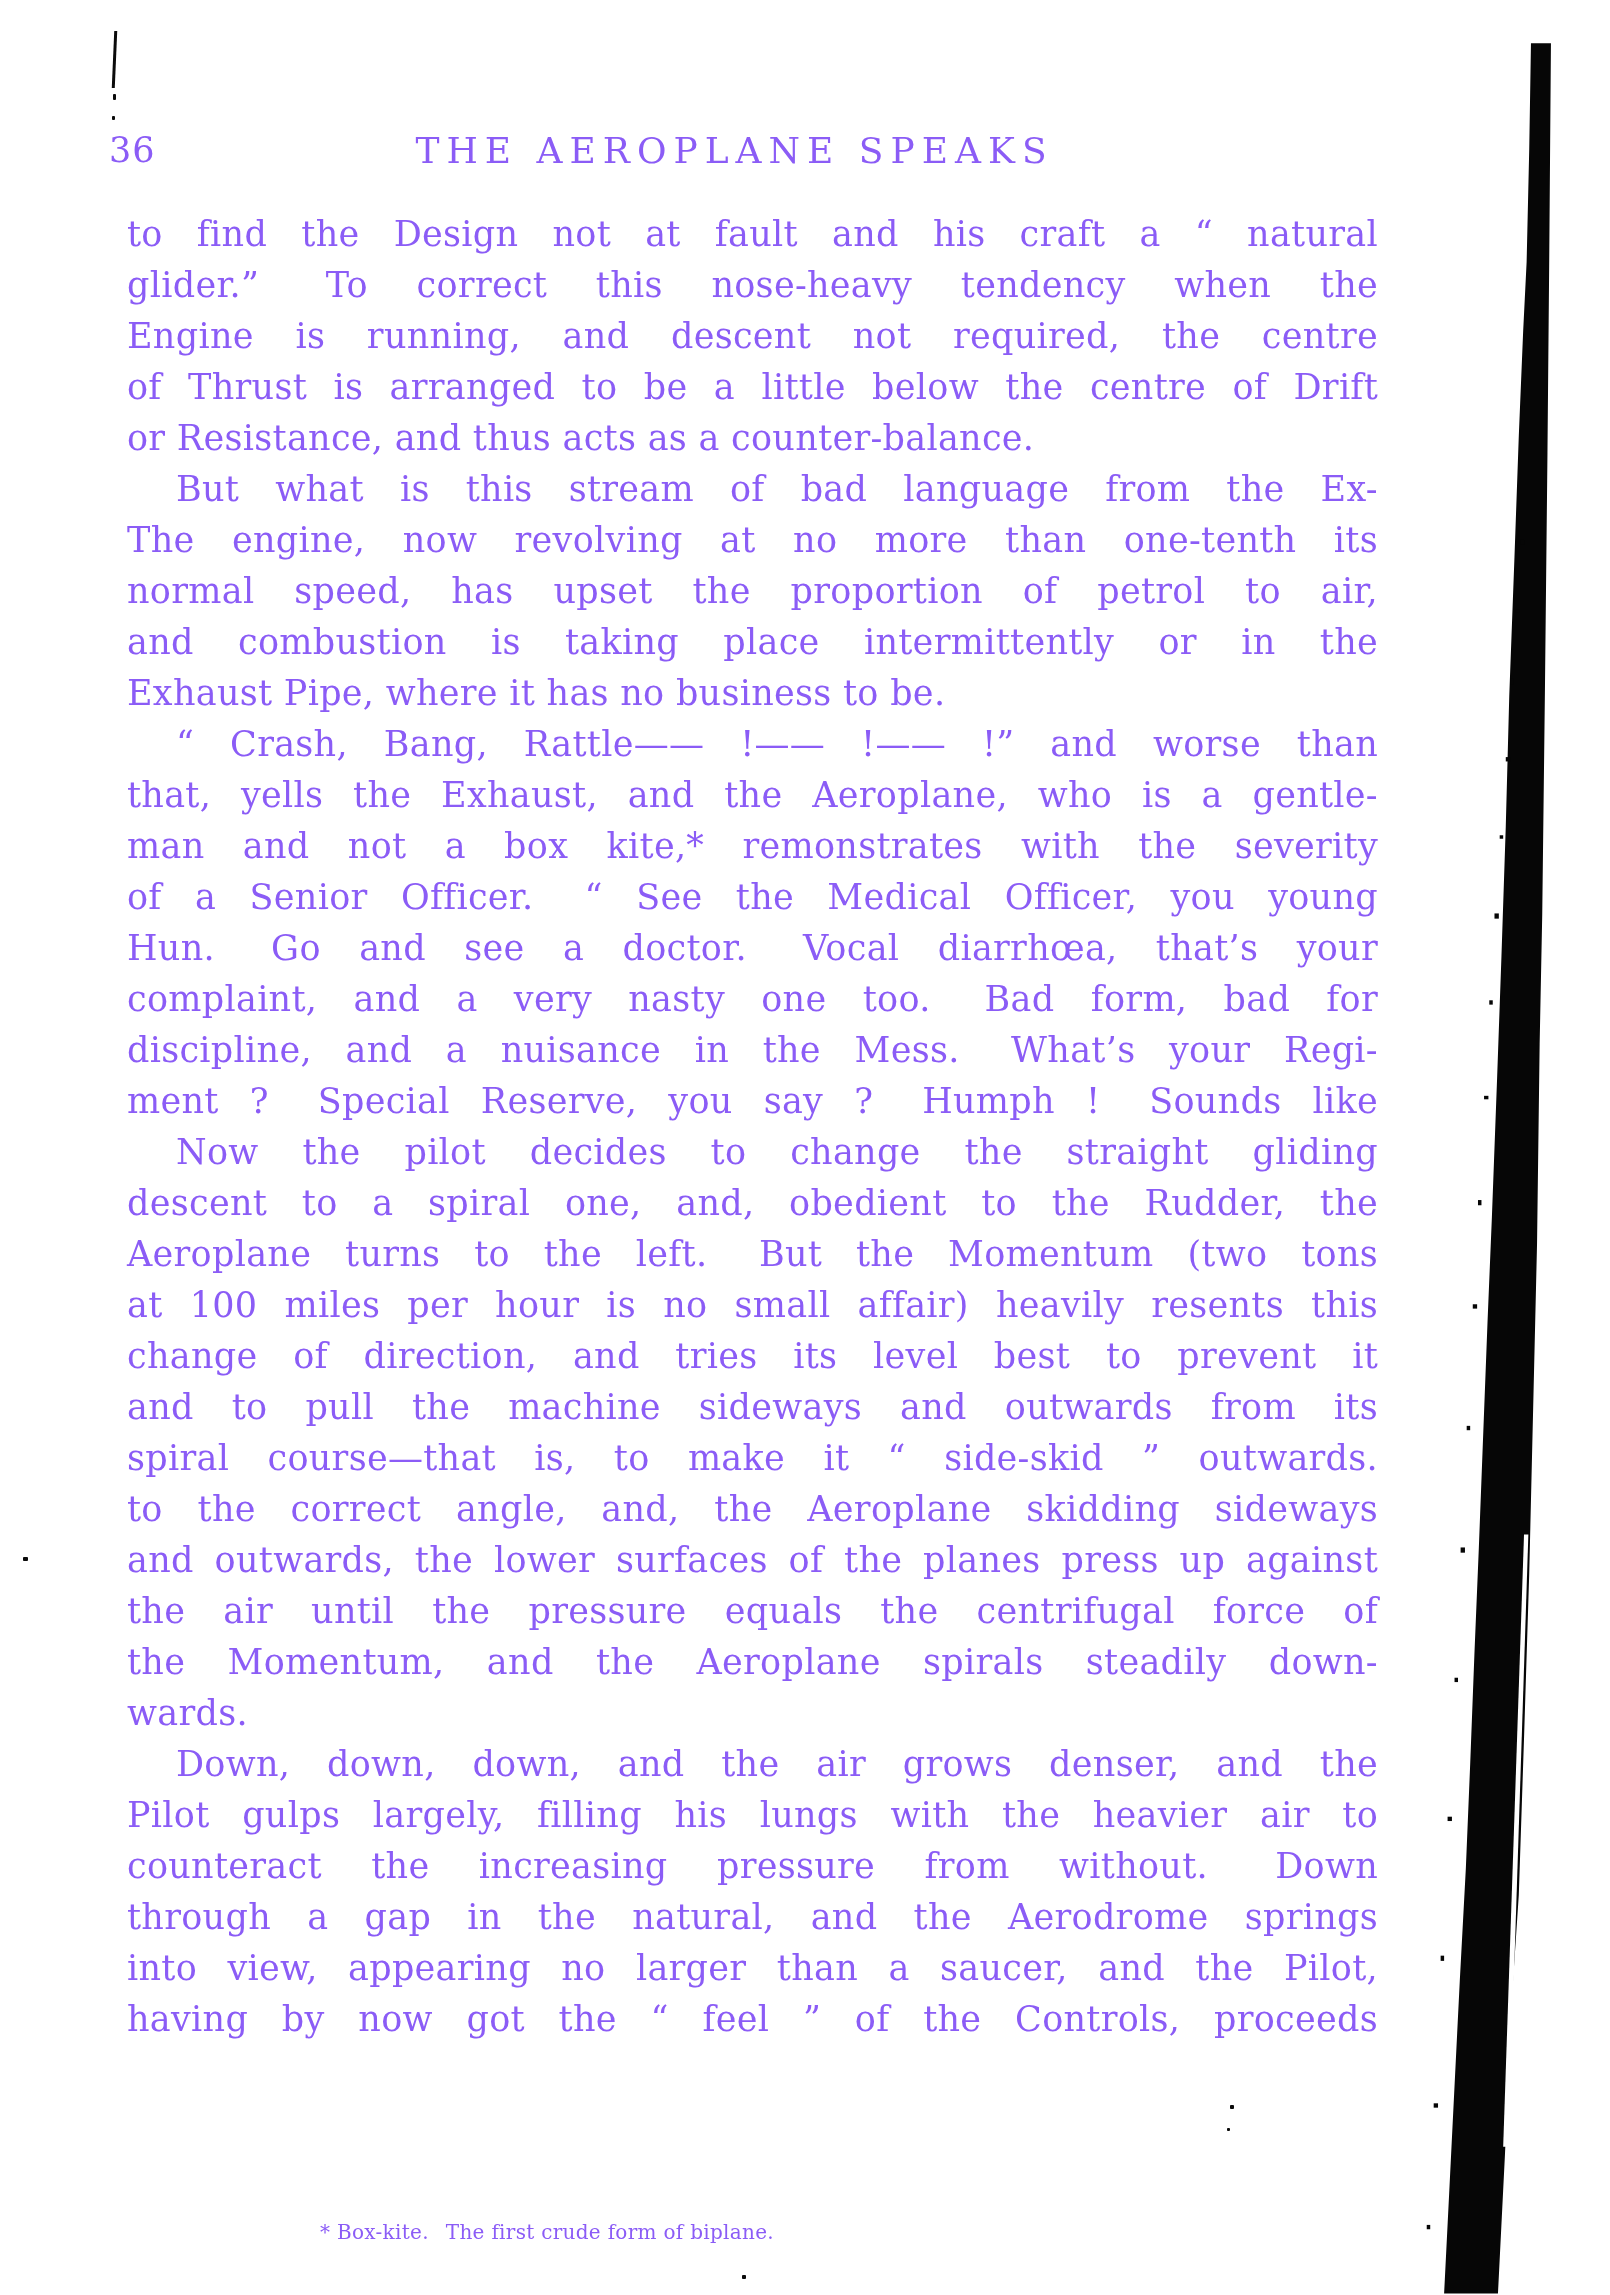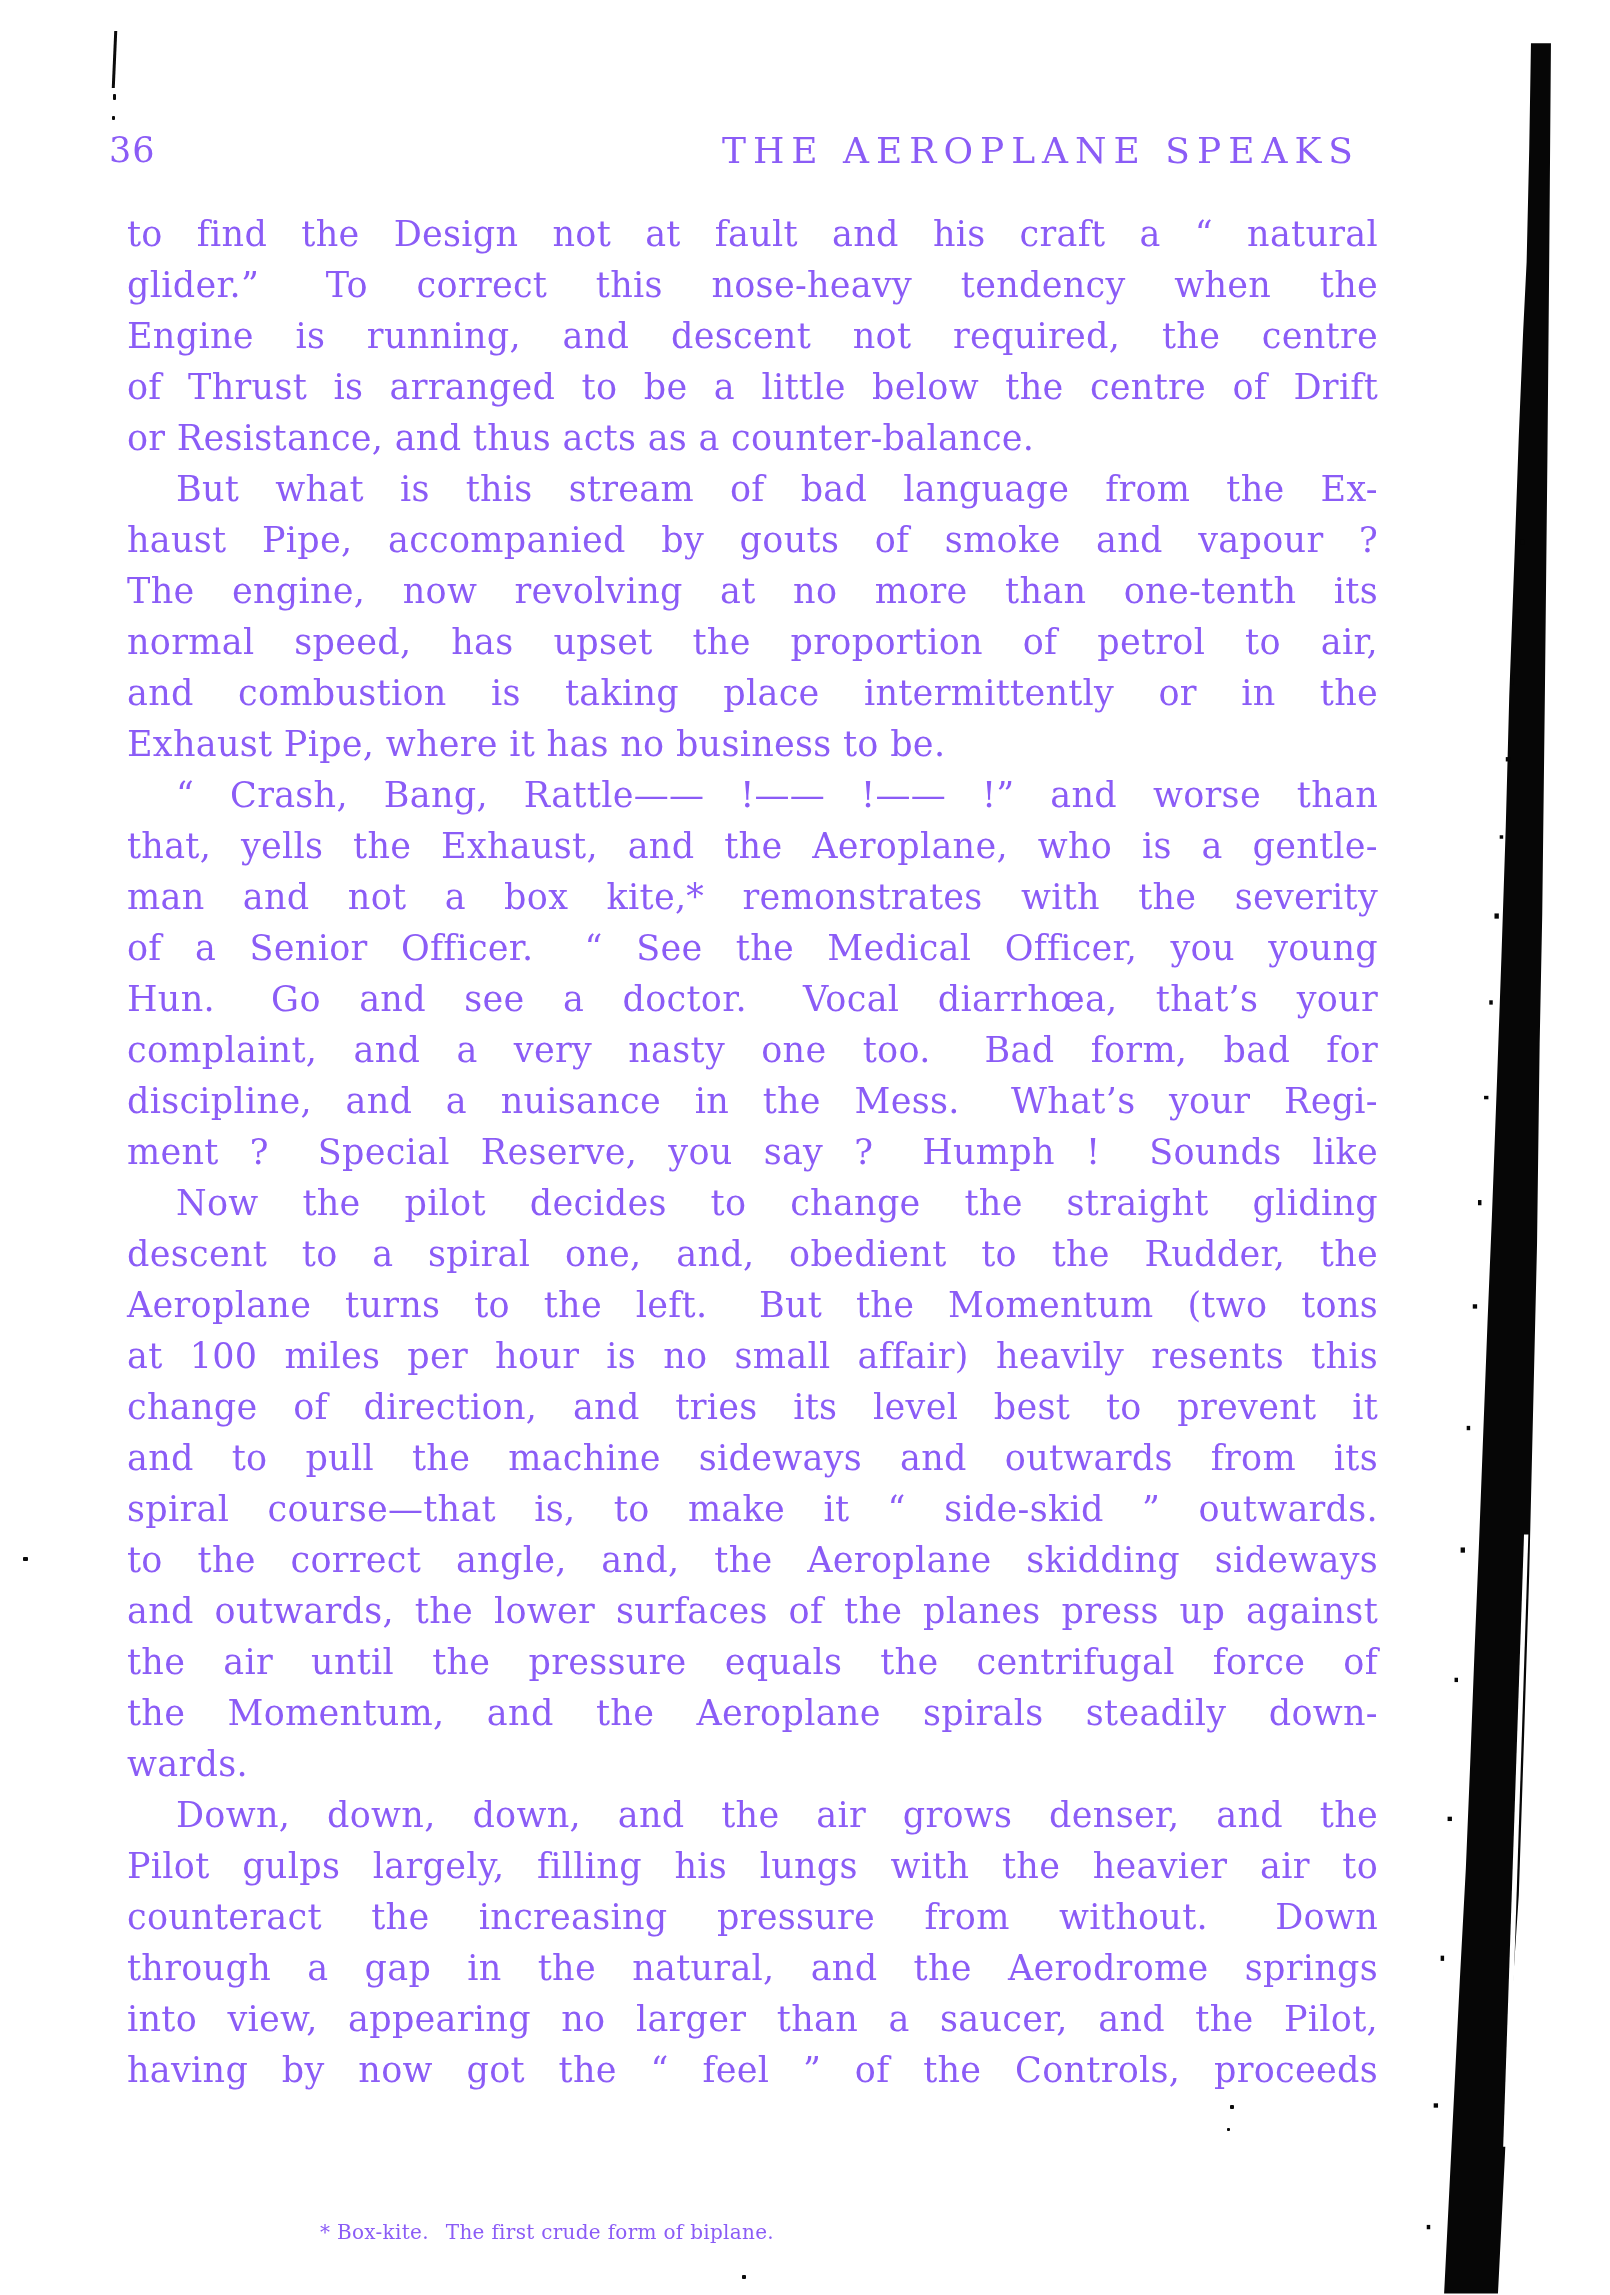--- a/index.html
+++ b/index.html
@@ -13,21 +13,21 @@
   }
   .header{
     position:absolute;left:109px;top:129px;width:1251px;height:43px;
     font-size:36px;line-height:43px;
   }
   .page-number{
     position:absolute;left:0;top:0;
     font-size:35px;letter-spacing:0.9px;
   }
   .header-title{
-    text-align:right;
+    text-align:center;
     letter-spacing:7px;
     white-space:nowrap;
   }
   .text-body{
     position:absolute;left:127px;top:209px;width:1251px;
     font-size:35px;
   }
   .line{
     height:51px;line-height:51px;
     text-align:justify;text-align-last:justify;
@@ -58,21 +58,20 @@
     <div class="header-title">THE AEROPLANE SPEAKS</div>
   </div>
 
   <div class="text-body">
       <div class="line">to find the Design not at fault and his craft a “ natural</div>
       <div class="line">glider.”  To correct this nose-heavy tendency when the</div>
       <div class="line">Engine is running, and descent not required, the centre</div>
       <div class="line">of Thrust is arranged to be a little below the centre of Drift</div>
       <div class="line endline">or Resistance, and thus acts as a counter-balance.</div>
       <div class="line indent">But what is this stream of bad language from the Ex-</div>
-      <div class="line">haust Pipe, accompanied by gouts of smoke and vapour ?</div>
       <div class="line">The engine, now revolving at no more than one-tenth its</div>
       <div class="line">normal speed, has upset the proportion of petrol to air,</div>
       <div class="line">and combustion is taking place intermittently or in the</div>
       <div class="line endline">Exhaust Pipe, where it has no business to be.</div>
       <div class="line indent">“ Crash, Bang, Rattle—— !—— !—— !” and worse than</div>
       <div class="line">that, yells the Exhaust, and the Aeroplane, who is a gentle-</div>
       <div class="line">man and not a box kite,* remonstrates with the severity</div>
       <div class="line">of a Senior Officer.  “ See the Medical Officer, you young</div>
       <div class="line">Hun.  Go and see a doctor.  Vocal diarrhœa, that’s your</div>
       <div class="line">complaint, and a very nasty one too.  Bad form, bad for</div>

